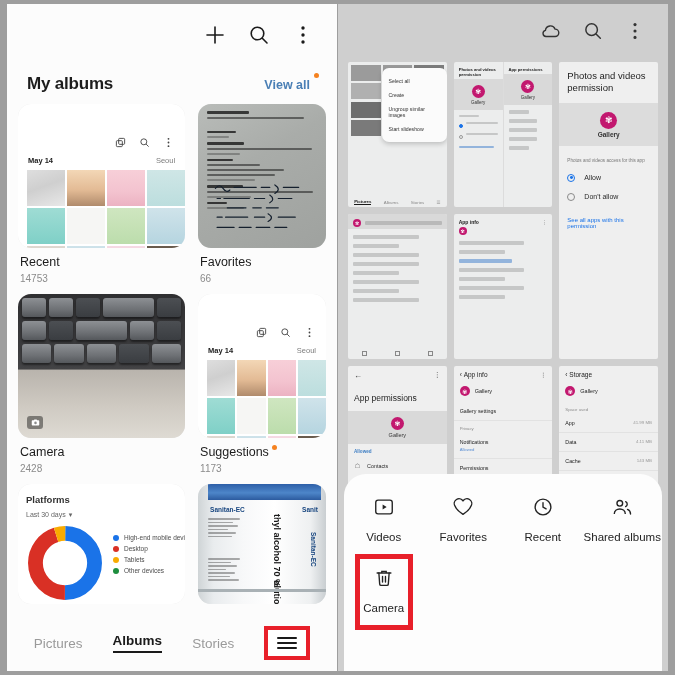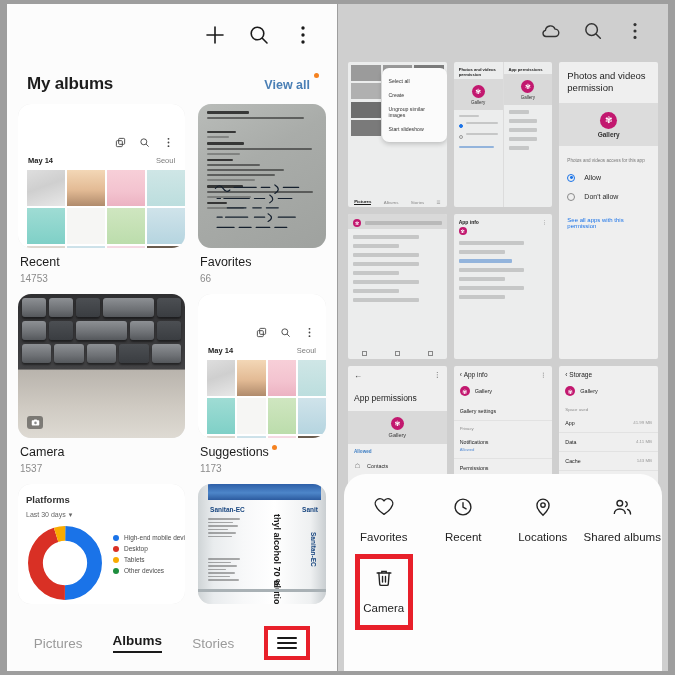--- a/index.html
+++ b/index.html
@@ -429,21 +429,21 @@
               <svg viewBox="0 0 24 24" fill="#fff">
                   <path d="M9 4l-1.5 2H4a2 2 0 00-2 2v10a2 2 0 002 2h16a2 2 0 002-2V8a2 2 0 00-2-2h-3.5L15 4z"></path>
                   <circle cx="12" cy="13" r="3.4" fill="#000" opacity=".45"></circle>
                 </svg>
             </div>
           </div>
         </div>
         <div class="album-name">
           <span>Camera</span>
         </div>
-        <div class="album-count">1537</div>
+        <div class="album-count">2428</div>
       </div>
 
       <div class="album">
         <div class="thumb">
           <div class="card-mini">
             <div class="mini-tools">
               <span>
                 <svg viewBox="0 0 24 24" fill="none" stroke="#444" stroke-width="2">
                   <rect x="8" y="3" width="13" height="13" rx="2"></rect>
                     <rect x="3" y="8" width="13" height="13" rx="2"></rect>
@@ -843,47 +843,47 @@
         <div class="storage-row">
             <span class="k">Total</span>
             <span class="v">189 MB</span>
           </div>
       </div>
     </div>
 
     <div class="sheet">
       <div class="sheet-grid">
 
+        <div class="sheet-cell">
+          <span>
+            <svg viewBox="0 0 24 24" fill="none" stroke="#232323" stroke-width="1.5">
+              <rect x="3" y="4.5" width="18" height="15" rx="2.5"></rect>
+                <path d="M10.5 9.2l4.4 2.8-4.4 2.8z" fill="#232323" stroke="none"></path>
+              </svg></span>
+          <span class="sheet-label">Videos</span>
+        </div>
 
         <div class="sheet-cell">
           <span>
             <svg viewBox="0 0 24 24" fill="none" stroke="#232323" stroke-width="1.5" stroke-linejoin="round">
               <path d="M12 20s-7.2-4.6-8.7-9A4.6 4.6 0 0112 5.4 4.6 4.6 0 0120.7 11C19.2 15.4 12 20 12 20z"></path>
               </svg></span>
           <span class="sheet-label">Favorites</span>
         </div>
 
         <div class="sheet-cell">
           <span>
             <svg viewBox="0 0 24 24" fill="none" stroke="#232323" stroke-width="1.5" stroke-linecap="round">
               <circle cx="12" cy="12" r="8.6"></circle>
                 <path d="M12 7.4V12l3.4 2"></path>
               </svg></span>
           <span class="sheet-label">Recent</span>
         </div>
 
 
-        <div class="sheet-cell">
-          <span>
-            <svg viewBox="0 0 24 24" fill="none" stroke="#232323" stroke-width="1.5">
-              <path d="M12 21s6.6-6.2 6.6-11A6.6 6.6 0 005.4 10c0 4.8 6.6 11 6.6 11z"></path>
-                <circle cx="12" cy="9.9" r="2.4"></circle>
-              </svg></span>
-          <span class="sheet-label">Locations</span>
-        </div>
 
         <div class="sheet-cell">
           <span>
             <svg viewBox="0 0 24 24" fill="none" stroke="#232323" stroke-width="1.5">
               <circle cx="9.6" cy="8" r="3.1"></circle>
                 <path d="M3.6 19.6c0-3.3 2.7-5.4 6-5.4s6 2.1 6 5.4"></path>
               <path d="M16 6.2a3 3 0 010 5.4M18 14.6c2 .7 3.3 2.4 3.3 5" stroke-linecap="round"></path>
               </svg></span>
           <span class="sheet-label">Shared albums</span>
         </div>

